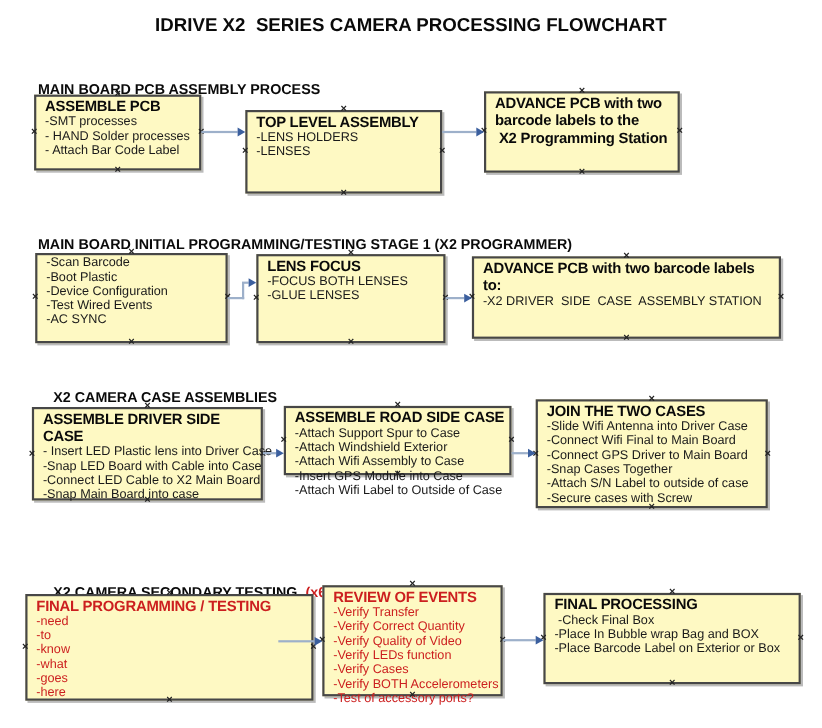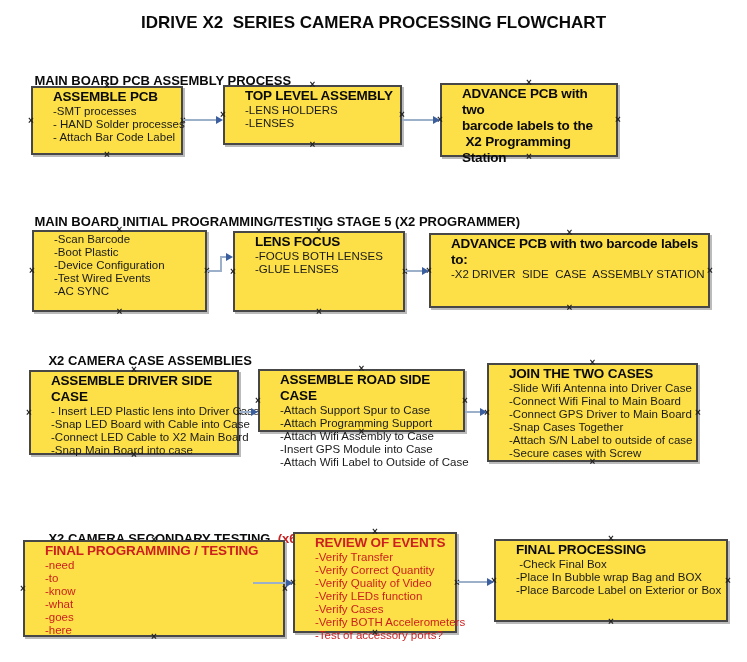--- a/index.html
+++ b/index.html
@@ -9,23 +9,23 @@
   }
   .page-title {
     position:absolute; top:13px; left:0; width:100%; text-align:center;
     font-weight:bold; font-size:17px; white-space:pre; color:#0a0a0a;
   }
   .section-header {
     position:absolute; font-weight:bold; font-size:13px; white-space:pre; color:#0a0a0a;
   }
   .section-header .red-part { color:#cc1f1f; }
   .fbox {
-    position:absolute; background:#fde047; border:2px solid #474747;
+    position:absolute; background:#fef9c3; border:2px solid #474747;
     box-shadow:2px 2px 0 rgba(120,120,120,0.5);
-    box-sizing:border-box; padding:1px 3px 0 20px; overflow:visible;
+    box-sizing:border-box; padding:1px 3px 0 8px; overflow:visible;
   }
   .box-title {
     font-weight:bold; font-size:13.5px; line-height:16px; letter-spacing:-0.2px;
     white-space:pre-wrap; color:#0a0a0a;
   }
   .box-line {
     font-size:11.5px; line-height:13px; white-space:pre; color:#1a1a1a;
   }
   .red-box .box-title, .red-box .box-line { color:#cc1f1f; }
   .cp { position:absolute; font-size:10px; line-height:10px; font-weight:bold; color:#222; }
@@ -58,21 +58,21 @@
     <span class="cp t"></span>
     <span class="cp b"></span>
     <span class="cp l"></span>
     <span class="cp r"></span>
     <div class="box-title">ASSEMBLE PCB</div>
     <div class="box-line">-SMT processes</div>
     <div class="box-line">- HAND Solder processes</div>
     <div class="box-line">- Attach Bar Code Label</div>
   </div>
 
-  <div class="fbox" style="left:223px;top:85px;width:179px;height:60px">
+  <div class="fbox" style="left:223px;top:100px;width:179px;height:76px">
     <span class="cp t"></span>
     <span class="cp b"></span>
     <span class="cp l"></span>
     <span class="cp r"></span>
     <div class="box-title">TOP LEVEL ASSEMBLY</div>
     <div class="box-line">-LENS HOLDERS</div>
     <div class="box-line">-LENSES</div>
   </div>
 
   <div class="fbox" style="left:440px;top:83px;width:178px;height:74px">
@@ -85,21 +85,21 @@
  X2 Programming Station</div>
   </div>
 
   <div class="conn h" style="left:183px;top:119px;width:33px"></div>
   <div class="arrow-right" style="left:216px;top:116px"></div>
 
   <div class="conn h" style="left:402px;top:119px;width:31px"></div>
   <div class="arrow-right" style="left:433px;top:116px"></div>
 
   <div class="section-header" style="left:20px;top:199px">
-    <span>MAIN BOARD INITIAL PROGRAMMING/TESTING STAGE 5 (X2 PROGRAMMER)</span>
+    <span>MAIN BOARD INITIAL PROGRAMMING/TESTING STAGE 1 (X2 PROGRAMMER)</span>
   </div>
 
   <div class="fbox" style="left:32px;top:230px;width:175px;height:82px">
     <span class="cp t"></span>
     <span class="cp b"></span>
     <span class="cp l"></span>
     <span class="cp r"></span>
     <div class="box-line">-Scan Barcode</div>
     <div class="box-line">-Boot Plastic</div>
     <div class="box-line">-Device Configuration</div>
@@ -150,21 +150,21 @@
     <div class="box-line">-Snap Main Board into case</div>
   </div>
 
   <div class="fbox" style="left:258px;top:369px;width:207px;height:63px">
     <span class="cp t"></span>
     <span class="cp b"></span>
     <span class="cp l"></span>
     <span class="cp r"></span>
     <div class="box-title">ASSEMBLE ROAD SIDE CASE</div>
     <div class="box-line">-Attach Support Spur to Case</div>
-    <div class="box-line">-Attach Programming Support</div>
+    <div class="box-line">-Attach Windshield Exterior</div>
     <div class="box-line">-Attach Wifi Assembly to Case</div>
     <div class="box-line">-Insert GPS Module into Case</div>
     <div class="box-line">-Attach Wifi Label to Outside of Case</div>
   </div>
 
   <div class="fbox" style="left:487px;top:363px;width:211px;height:99px">
     <span class="cp t"></span>
     <span class="cp b"></span>
     <span class="cp l"></span>
     <span class="cp r"></span>

